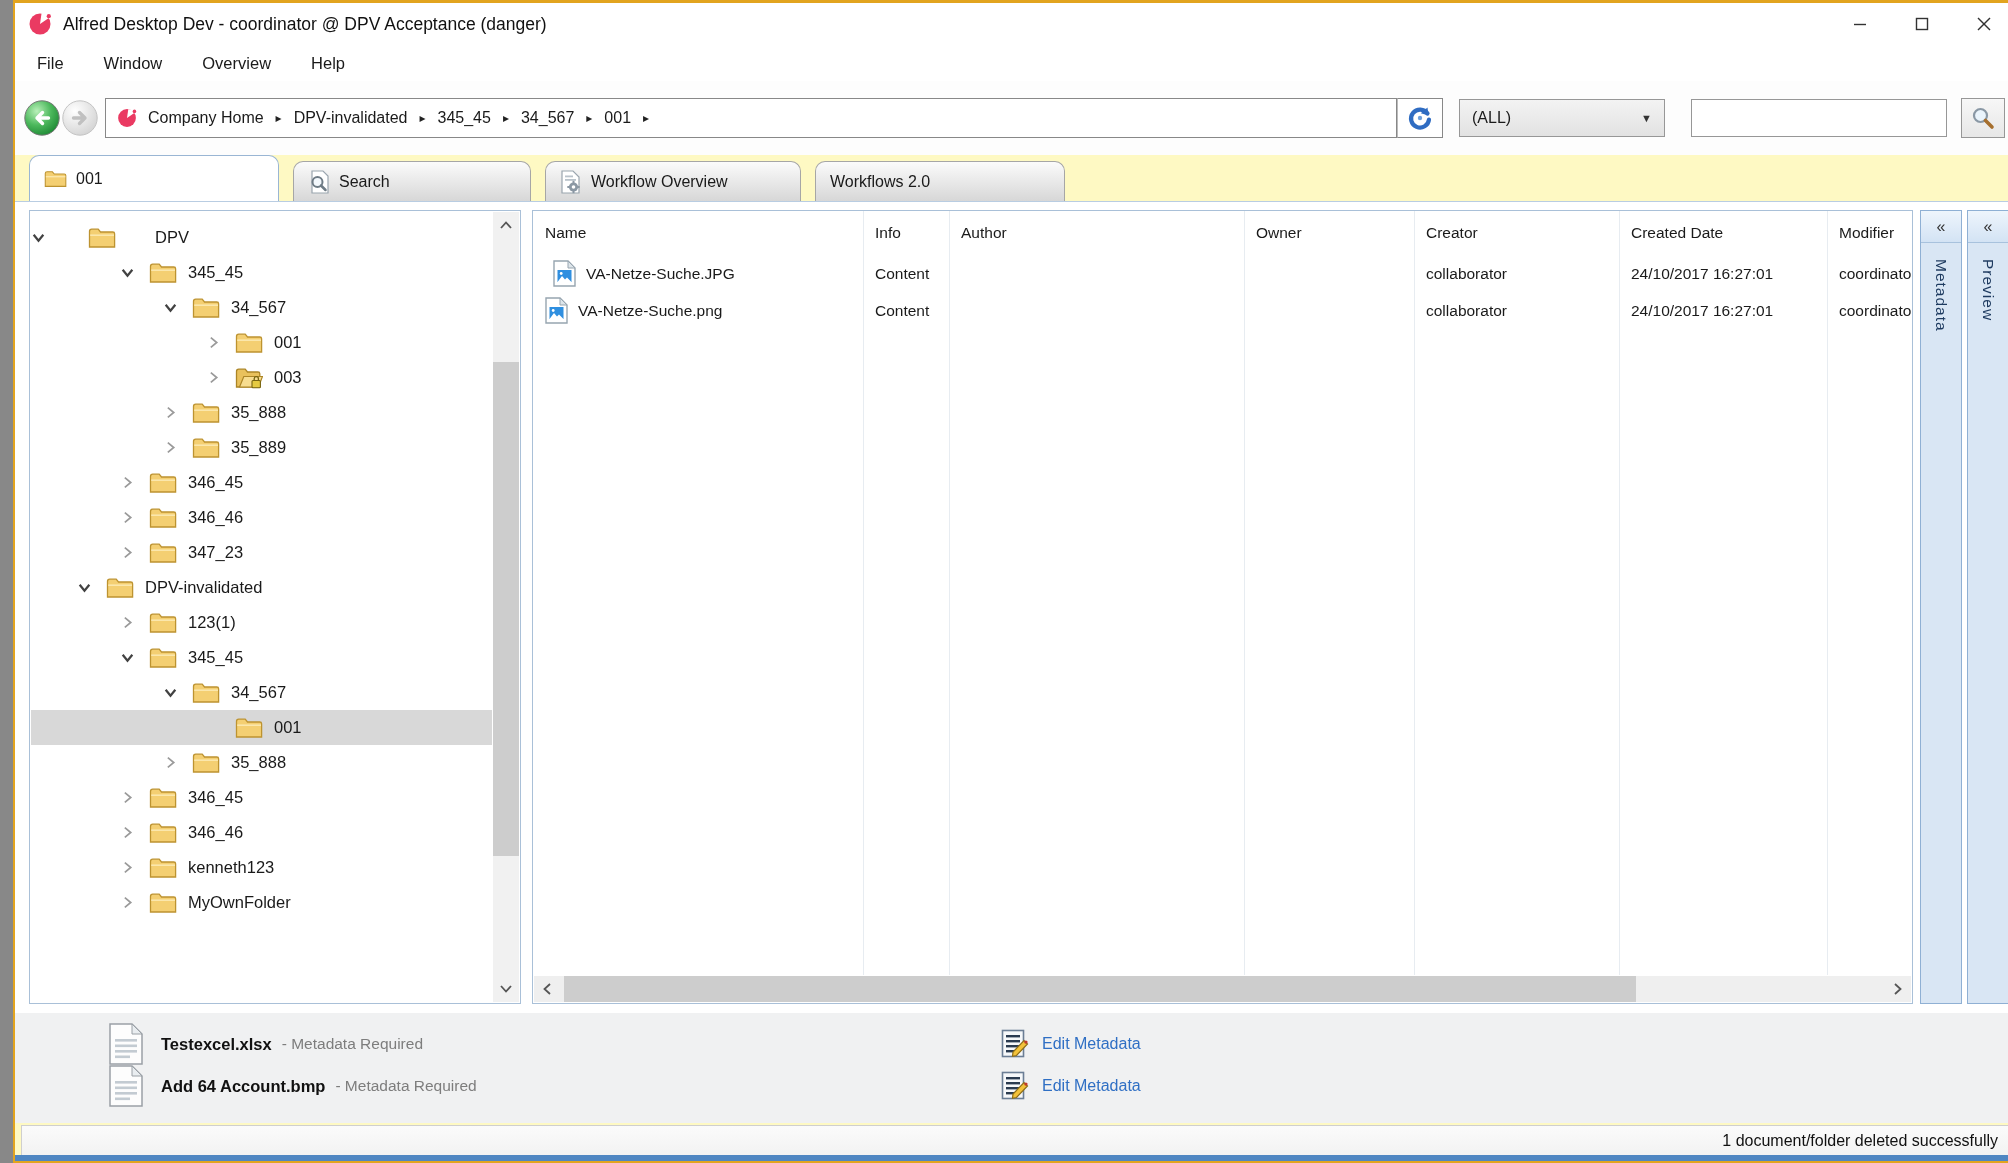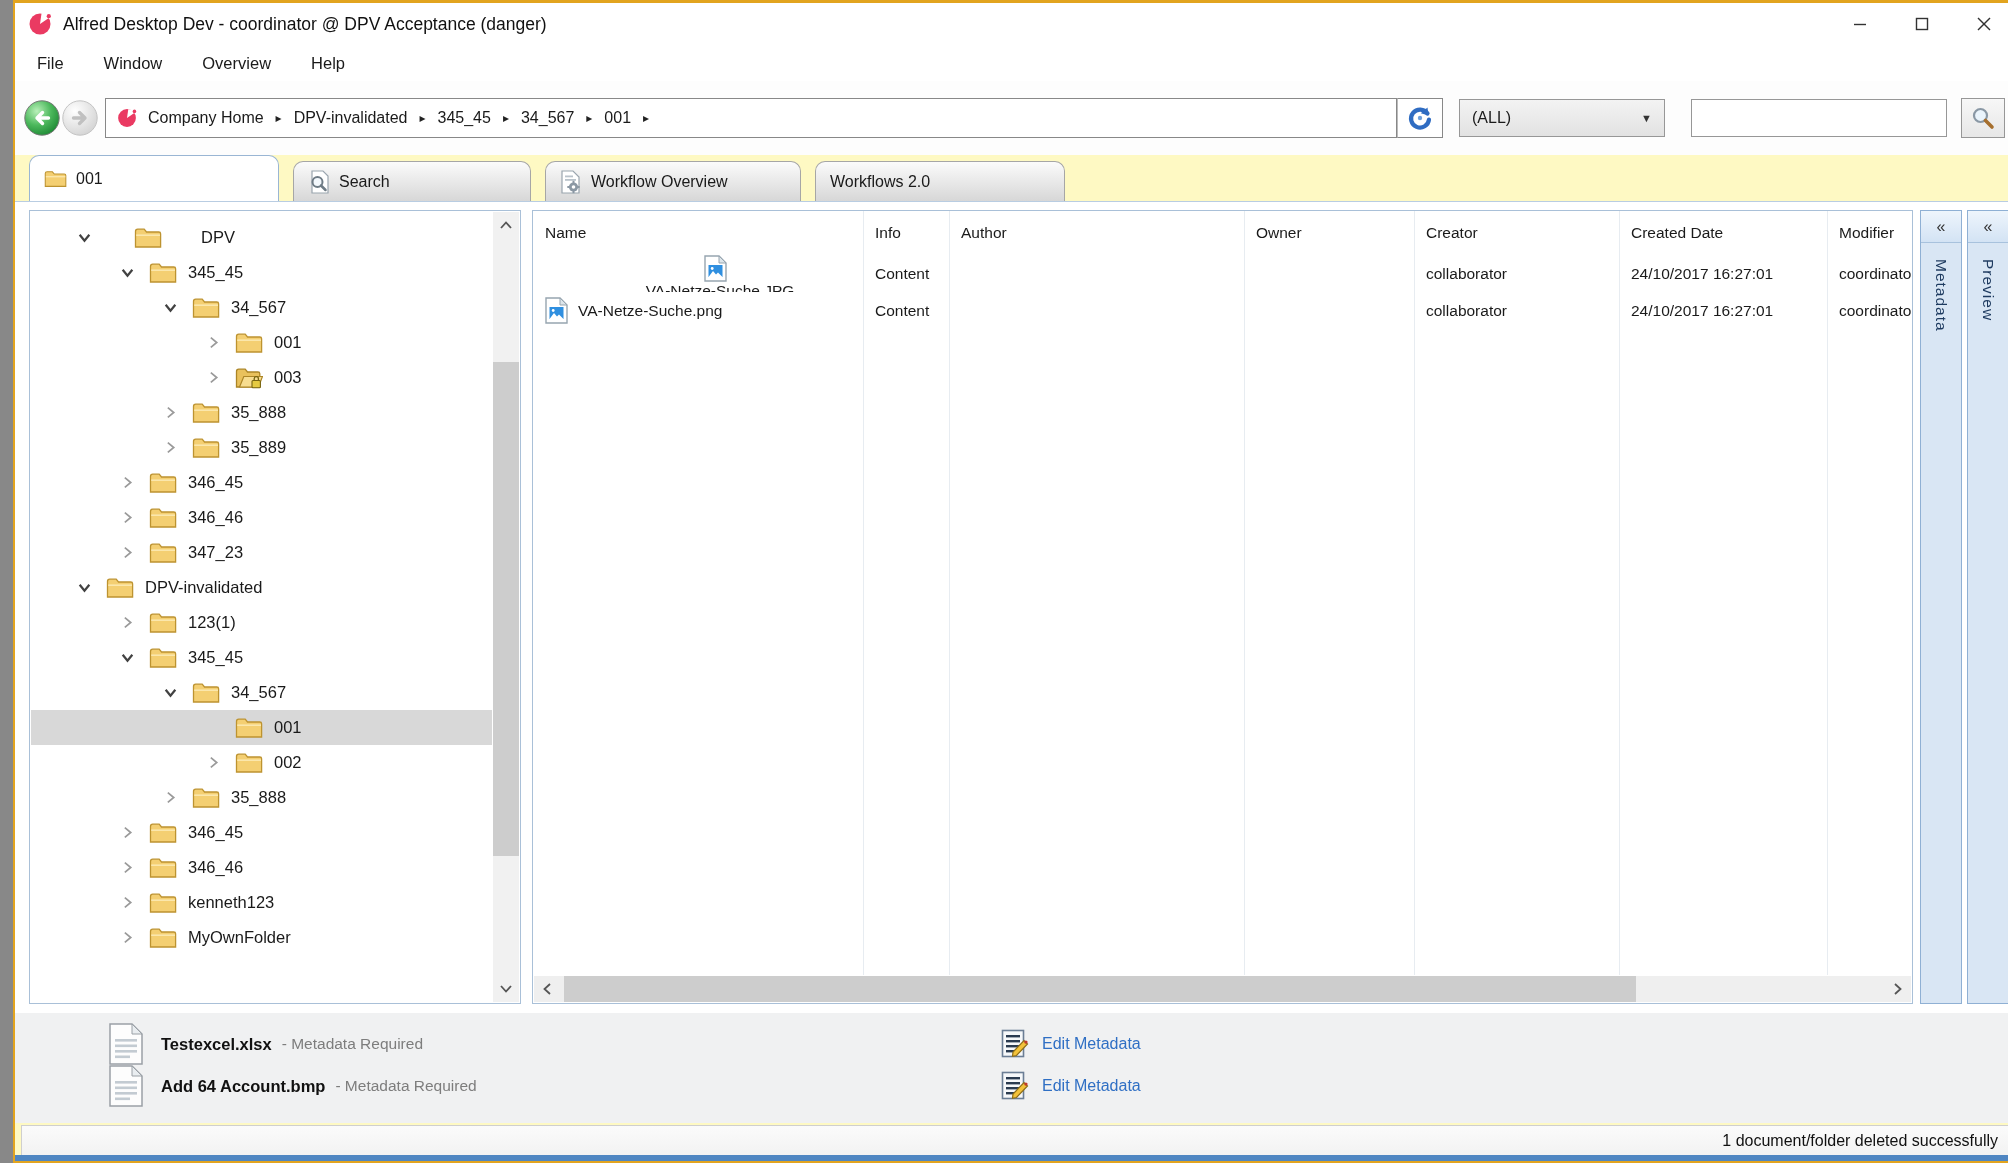--- a/index.html
+++ b/index.html
@@ -247,21 +247,21 @@
       </div>
       <div class="tab" style="width: 250px;">
         <span>Workflows 2.0</span>
       </div>
     </div>
 
   <div class="main">
 
     <div class="panel" id="treePanel">
       <div class="tree" id="treeItems">
-          <div class="tree-row" style="padding-left: 46px; gap: 28px;">
+          <div class="tree-row" style=" gap: 28px;">
             <span class="chev">
               <svg width="15" height="15" viewBox="0 0 14 14">
                 <path d="M2.5 4.5 L7 10 L11.5 4.5" fill="none" stroke="#424242" stroke-width="2.1"></path>
               </svg>
             </span>
             <span class="ticon">
               <svg width="28" height="22" viewBox="0 0 28 22">
                 <path d="M1.5 20 V4.4 Q1.5 2.2 3.7 2.2 H10.2 L12.5 5 H24.8 Q26.6 5 26.6 6.8 V20 Z" fill="#f4cf72" stroke="#bd9330" stroke-width="1.3"></path>
                 <path d="M2.2 8.2 H26" stroke="#fbe7ac" stroke-width="1.6"></path>
               </svg>
@@ -454,34 +454,20 @@
           </div>
           <div class="tree-row selected" style="padding-left: 175px;">
             <span class="chev"></span>
             <span class="ticon">
               <svg width="28" height="22" viewBox="0 0 28 22">
                 <path d="M1.5 20 V4.4 Q1.5 2.2 3.7 2.2 H10.2 L12.5 5 H24.8 Q26.6 5 26.6 6.8 V20 Z" fill="#f4cf72" stroke="#bd9330" stroke-width="1.3"></path>
                 <path d="M2.2 8.2 H26" stroke="#fbe7ac" stroke-width="1.6"></path>
               </svg>
             </span>
             <span>001</span>
-          </div>
-          <div class="tree-row" style="padding-left: 175px;">
-            <span class="chev">
-              <svg width="15" height="15" viewBox="0 0 14 14">
-                <path d="M4.5 2.5 L10 7 L4.5 11.5" fill="none" stroke="#9a9a9a" stroke-width="1.6"></path>
-              </svg>
-            </span>
-            <span class="ticon">
-              <svg width="28" height="22" viewBox="0 0 28 22">
-                <path d="M1.5 20 V4.4 Q1.5 2.2 3.7 2.2 H10.2 L12.5 5 H24.8 Q26.6 5 26.6 6.8 V20 Z" fill="#f4cf72" stroke="#bd9330" stroke-width="1.3"></path>
-                <path d="M2.2 8.2 H26" stroke="#fbe7ac" stroke-width="1.6"></path>
-              </svg>
-            </span>
-            <span>002</span>
           </div>
           <div class="tree-row" style="padding-left: 132px;">
             <span class="chev">
               <svg width="15" height="15" viewBox="0 0 14 14">
                 <path d="M4.5 2.5 L10 7 L4.5 11.5" fill="none" stroke="#9a9a9a" stroke-width="1.6"></path>
               </svg>
             </span>
             <span class="ticon">
               <svg width="28" height="22" viewBox="0 0 28 22">
                 <path d="M1.5 20 V4.4 Q1.5 2.2 3.7 2.2 H10.2 L12.5 5 H24.8 Q26.6 5 26.6 6.8 V20 Z" fill="#f4cf72" stroke="#bd9330" stroke-width="1.3"></path>
@@ -575,21 +561,21 @@
       <div id="colLines">
           <div class="col-line" style="left: 330px;"></div>
           <div class="col-line" style="left: 416px;"></div>
           <div class="col-line" style="left: 711px;"></div>
           <div class="col-line" style="left: 881px;"></div>
           <div class="col-line" style="left: 1086px;"></div>
           <div class="col-line" style="left: 1294px;"></div>
         </div>
       <div class="tbody" id="tableBody">
           <div class="trow" style="top: 0px;">
-            <div class="cell" style="left: 16px; width: 330px; flex-direction: column;">
+            <div class="cell" style="left: 8px; width: 330px;">
               <span class="row-icon">
                 <svg width="23" height="27" viewBox="0 0 23 27">
                   <path d="M1 1 H15 L22 8 V26 H1 Z" fill="#fff" stroke="#97a5b0" stroke-width="1.4"></path>
                   <path d="M15 1 L22 8 H15 Z" fill="#dde5ea" stroke="#97a5b0" stroke-width="1"></path>
                   <rect x="4.5" y="10" width="14" height="12" fill="#2f8fe0"></rect>
                   <path d="M4.5 22 L9 16 L12 19.5 L14 17.5 L18.5 22 Z" fill="#fff"></path>
                   <circle cx="8.2" cy="13.5" r="1.4" fill="#fff"></circle>
                 </svg>
               </span>
               <span>VA-Netze-Suche.JPG</span>

